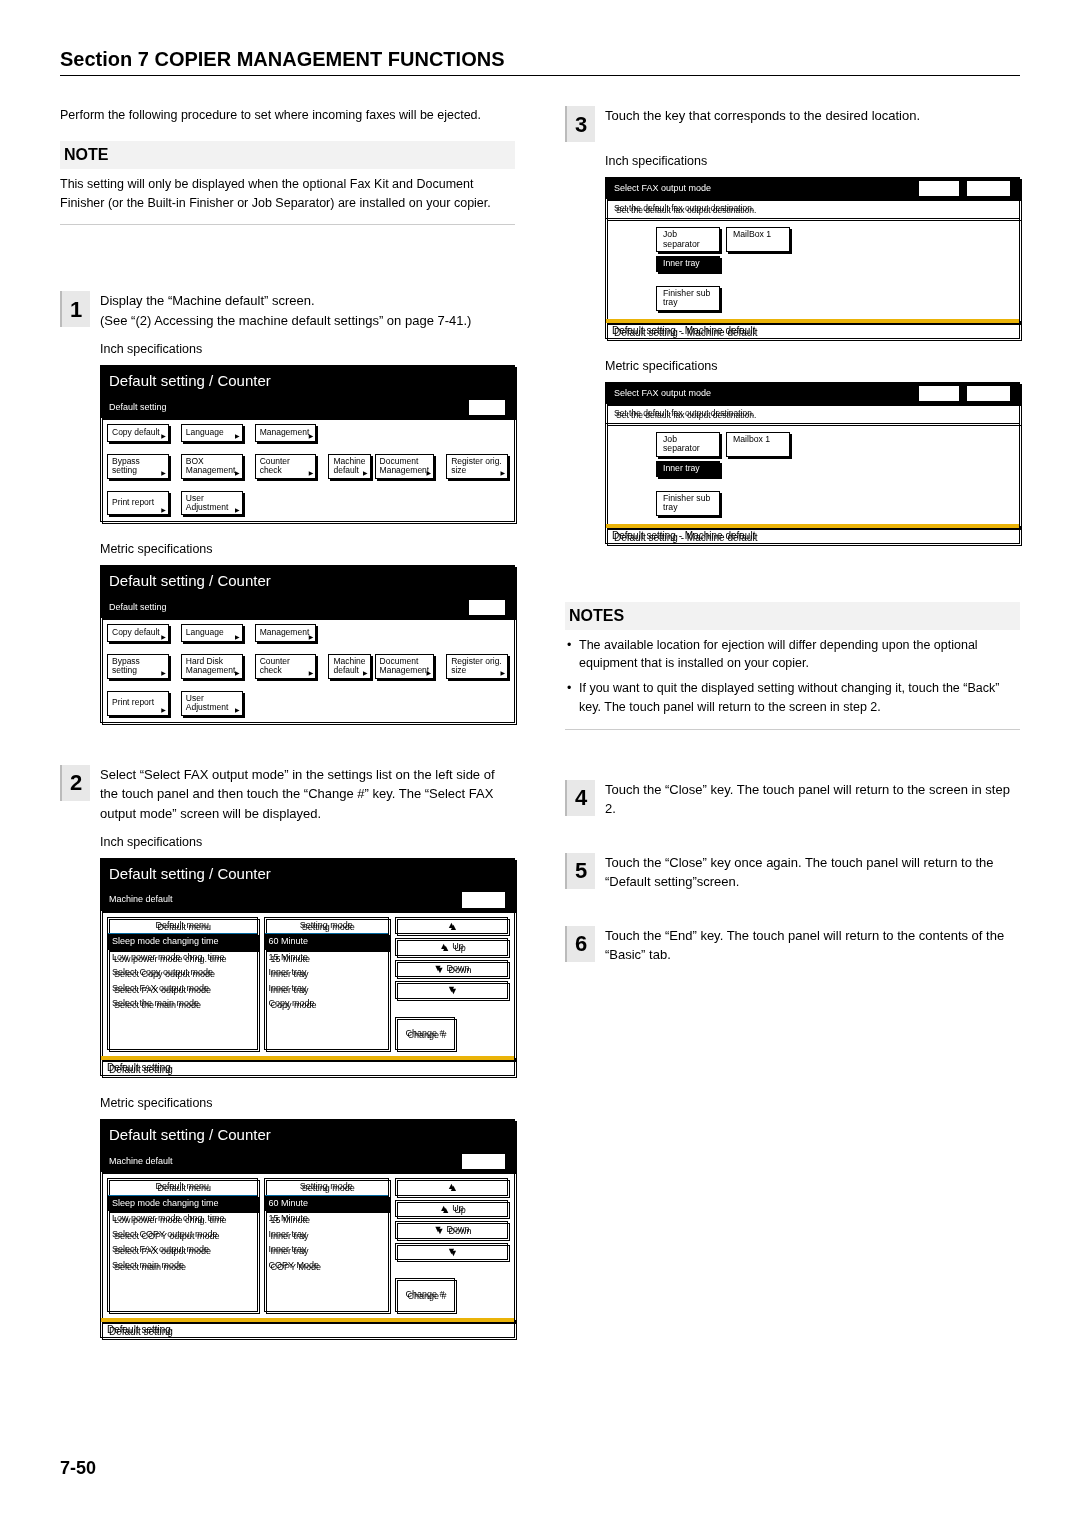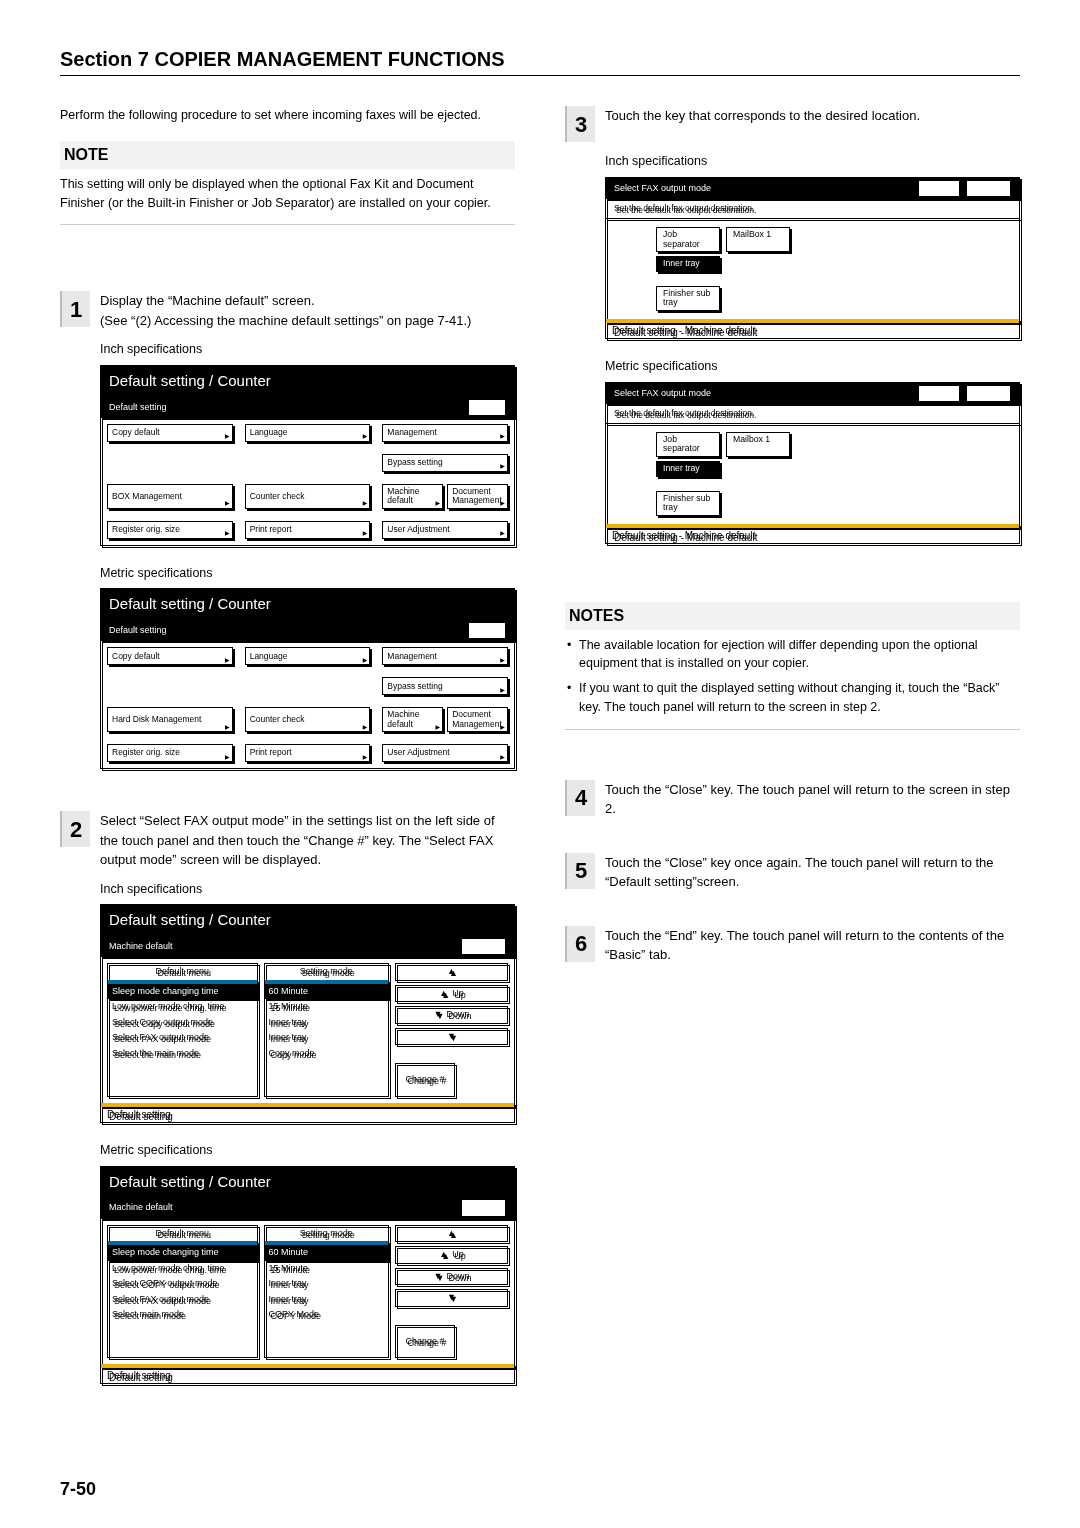--- a/index.html
+++ b/index.html
@@ -20,49 +20,49 @@
   .step-num-box { width: 30px; height: 36px; background: #e8e8e8; display: flex; align-items: center; justify-content: center; border-left: 2px solid #bbb; }
   .step-num { font-size: 22px; font-weight: bold; }
   .step-body { flex: 1; font-size: 13px; }
   .speclabel { font-size: 12.5px; margin: 10px 0 6px 0; }
 
   
   .screen { border: 1px solid #000; font-size: 9px; margin: 4px 0 18px 0; }
   .screen-title { background: #000; color: #fff; padding: 4px 8px; font-size: 15px; }
   .screen-bar { background: #000; color: #fff; padding: 2px 8px; display: flex; justify-content: space-between; align-items: center; }
   .screen-body { padding: 6px; }
-  .grid-btns { display: grid; grid-template-columns: repeat(3, 1fr); gap: 12px; }
+  .grid-btns { display: grid; grid-template-columns: repeat(5, 1fr); gap: 12px; }
   .sbtn { border: 1px solid #000; padding: 2px 4px; line-height: 1.1; background: #fff; min-height: 18px; display: flex; flex-direction: column; justify-content: center; position: relative; }
   .sbtn.small { font-size: 8.5px; }
   .sbtn.tri::after { content: "▶"; font-size: 6px; position: absolute; right: 2px; bottom: 1px; }
   .end { border: 1px solid #000; padding: 1px 10px; font-size: 9px; background: #fff; }
   .screen-footer { font-size: 10px; padding: 0 6px; border-top: 4px solid #eab308; }
   .shadow { filter: drop-shadow(2px 2px 0 #000); }
 
   
   .cols3 { display: grid; grid-template-columns: 1.2fr 1fr 0.9fr; gap: 6px; }
   .listbox { border: 1px solid #000; }
-  .listbox .hdr { text-align: center; border-bottom: 4px solid #0369a1; padding: 1px; }
+  .listbox .hdr { text-align: center; border-bottom: 1px solid #0369a1; padding: 1px; }
   .listbox .row { padding: 1px 4px; }
   .listbox .row.sel { background: #000; color: #fff; }
   .rightcol { display: flex; flex-direction: column; gap: 4px; }
   .navbtn { border: 1px solid #000; padding: 1px 4px; display: flex; align-items: center; justify-content: center; gap: 4px; }
   .changebtn { border: 1px solid #000; padding: 9px 8px; text-align: center; width: 60px; align-self: flex-start; margin-top: 14px; }
 
   
   .fax-btns { display: flex; flex-direction: column; gap: 14px; padding: 8px 50px; }
   .fax-row { display: flex; gap: 6px; }
   .fax-b { border: 1px solid #000; padding: 2px 6px; width: 64px; line-height: 1.1; background: #fff; font-size: 8.7px; }
   .fax-b.inv { background: #000; color: #fff; }
 
   .notes-list { font-size: 12.5px; }
   .notes-list li { margin-left: 14px; margin-bottom: 6px; list-style: none; position: relative; }
   .notes-list li::before { content: "•"; position: absolute; left: -12px; }
 
-  .pagenum { position: absolute; bottom: 28px; left: 60px; font-size: 18px; font-weight: bold; }
+  .pagenum { position: absolute; bottom: 49px; left: 60px; font-size: 18px; font-weight: bold; }
 
   .spacer-1 { height: 40px; }
   .spacer-2 { height: 24px; }
 </style>
 </head>
 <body>
 
 <div class="page">
   <div class="section-title">Section 7  COPIER MANAGEMENT FUNCTIONS</div>
 

